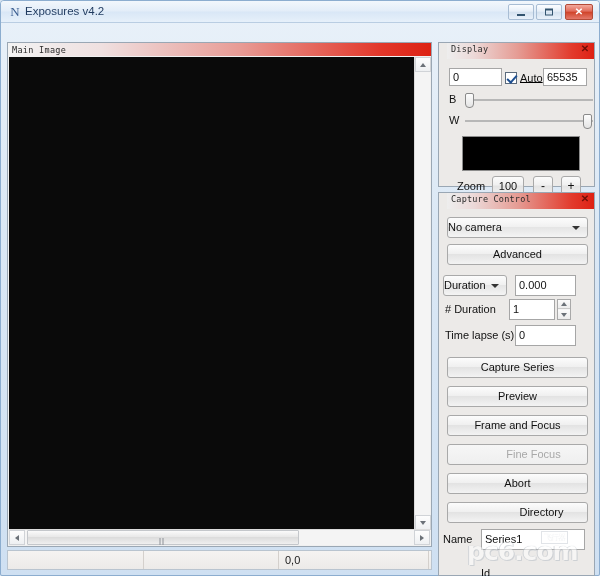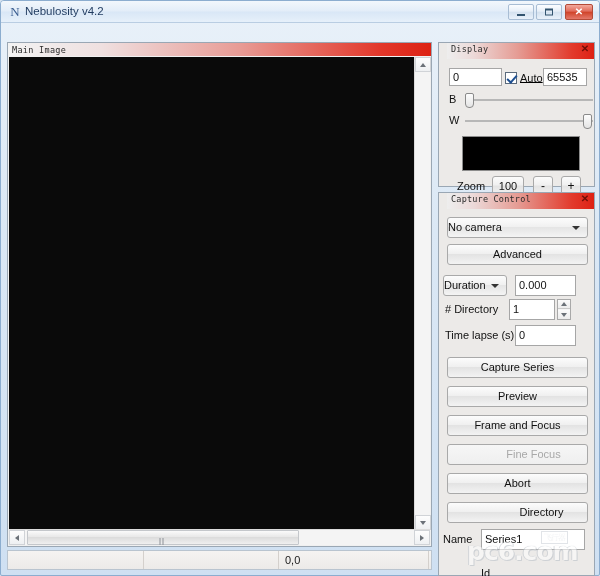--- a/index.html
+++ b/index.html
@@ -366,21 +366,21 @@
     white-space: nowrap;
   }
 </style>
 </head>
 <body>
 
 <div id="app-window">
 
   <div id="titlebar">
     <div class="tb-icon">N</div>
-    <div class="tb-text">Nebulosity v4.2</div>
+    <div class="tb-text">Exposures v4.2</div>
     <div class="winbtn" id="btn-min">
         <i></i>
       </div>
     <div class="winbtn" id="btn-max">
         <i></i>
       </div>
     <div class="winbtn" id="btn-close">
         <i>✕</i>
       </div>
   </div>
@@ -461,21 +461,21 @@
         <span class="cb-arrow"></span>
       </div>
       <div class="btn" id="cap-advanced">Advanced</div>
 
       <div class="combo" id="cap-duration-combo">
         <span>Duration</span>
         <span class="cb-arrow"></span>
       </div>
       <div class="txtbox" id="cap-duration-value">0.000</div>
 
-      <div id="cap-exposures-label"># Directory</div>
+      <div id="cap-exposures-label"># Duration</div>
       <div class="txtbox" id="cap-exposures-value">1</div>
       <div id="cap-exposures-spin">
         <div class="spin-up">
             <span class="tri tri-up"></span>
           </div>
         <div class="spin-dn">
             <span class="tri tri-down"></span>
           </div>
       </div>
 

